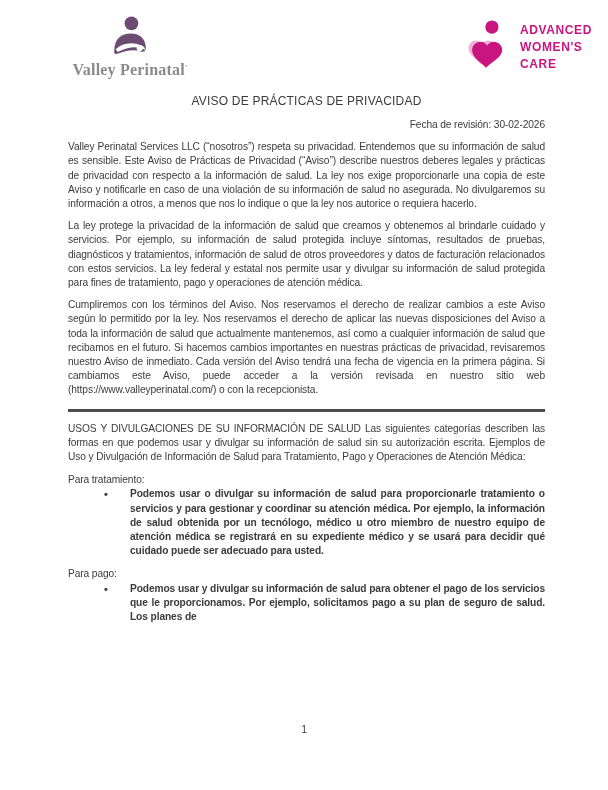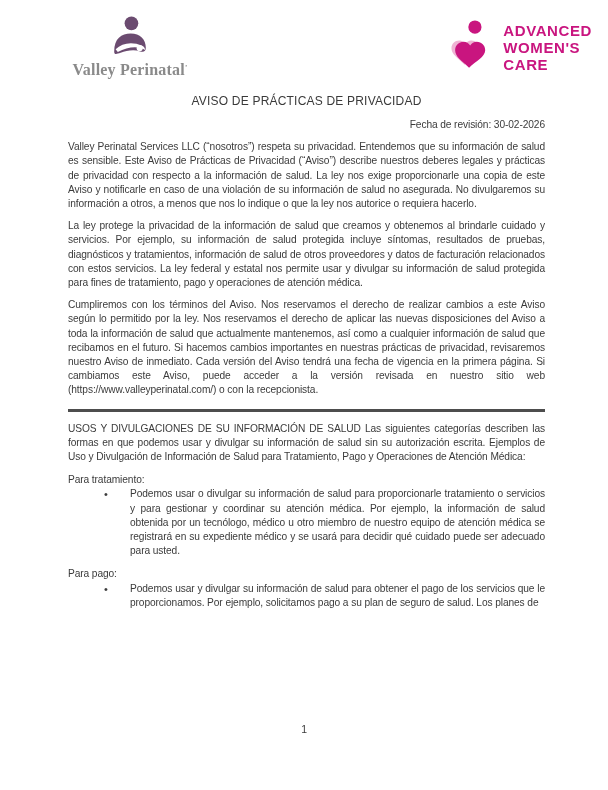--- a/index.html
+++ b/index.html
@@ -27,21 +27,21 @@
   .vp-name{
     font-family:"Liberation Serif","DejaVu Serif",serif;
     font-size:16px;line-height:17px;color:#8a8a8a;letter-spacing:0.2px;white-space:nowrap;
   }
   .vp-mark{font-size:7px;vertical-align:super;color:#8a8a8a;}
   .logo-right{
     margin-right:-47px;
     display:flex;align-items:center;gap:9px;margin-top:4px;
   }
   .awc-text{
-    font-size:15px;font-weight:bold;line-height:17px;
+    font-size:12px;font-weight:bold;line-height:17px;
     letter-spacing:0.6px;
   }
   .doc-title{
     margin:14px 0 0 0;
     text-align:center;
     font-size:12px;
     font-weight:400;
     color:#3a3a3a;
     letter-spacing:0.2px;
     line-height:20px;
@@ -58,20 +58,21 @@
   .divider{
     border:none;
     border-top:3px solid #4d4d4d;
     margin:11px 0 10px 0;
   }
   .list-heading{margin:9px 0 0 0;}
   ul.bullets{
     margin:0;
     padding:0 0 0 62px;
     list-style:none;
+    font-weight:bold;
   }
   ul.bullets li{
     position:relative;
     text-align:justify;
   }
   ul.bullets li::before{
     content:"•";
     position:absolute;
     left:-26px;
     font-size:11px;

